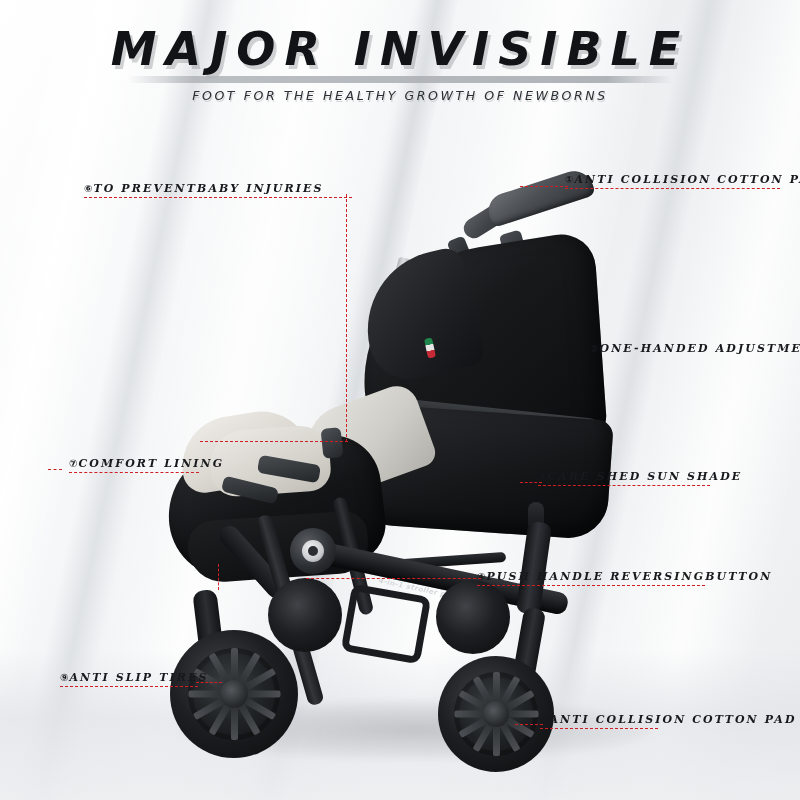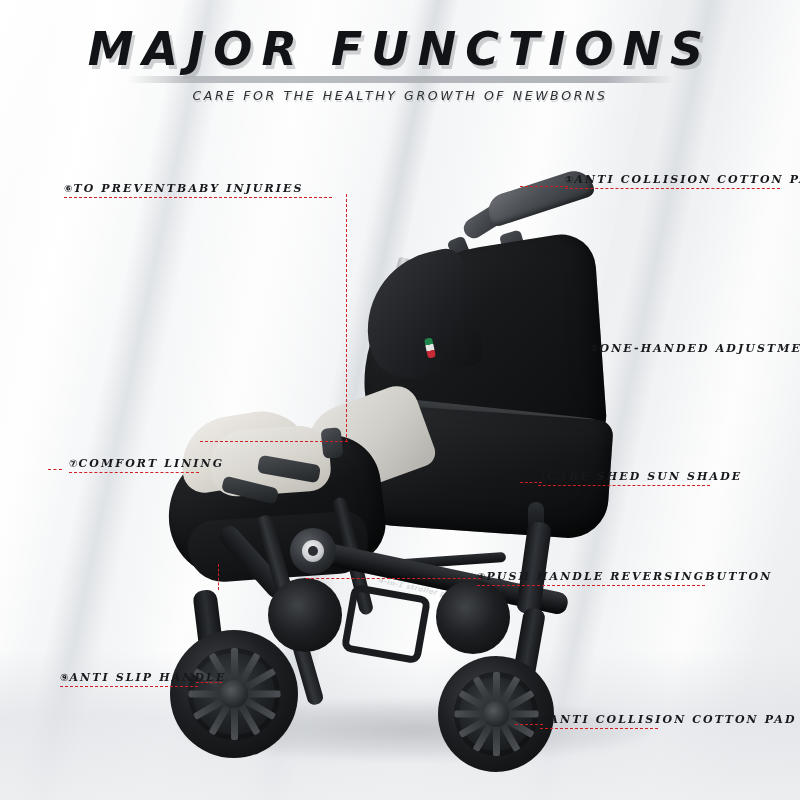--- a/index.html
+++ b/index.html
@@ -278,23 +278,23 @@
   <div class="bg-stripe s1"></div>
   <div class="bg-stripe s2"></div>
   <div class="bg-stripe s3"></div>
   <div class="bg-stripe s4"></div>
   <div class="bg-stripe s5"></div>
   <div class="bg-stripe s6"></div>
   <div class="bg-stripe s7"></div>
   <div class="bg-floor"></div>
 
   <div class="header">
-    <div class="title">MAJOR FUNCTIONS</div>
+    <div class="title">MAJOR INVISIBLE</div>
     <div class="title-rule"></div>
-    <div class="subtitle">CARE FOR THE HEALTHY GROWTH OF NEWBORNS</div>
+    <div class="subtitle">FOOT FOR THE HEALTHY GROWTH OF NEWBORNS</div>
   </div>
 
   <div id="product">
     <div class="pc floor-shadow"></div>
 
     <div class="pc handle-tube-b"></div>
     <div class="pc handle-tube"></div>
     <div class="pc handle-joint2"></div>
     <div class="pc handle-joint"></div>
     <div class="pc handle-bar2"></div>
@@ -391,34 +391,34 @@
     <div class="ul" style="width:228px;"></div>
   </div>
   <div class="conn-h" style="left:306px;top:578px;width:175px;"></div>
 
   <div class="callout" style="left:540px;top:708px;text-align:center;">
     <span class="txt"><span class="cnum">⑤</span><span>ANTI COLLISION COTTON PAD</span></span>
     <div class="ul" style="width:118px;"></div>
   </div>
   <div class="conn-h" style="left:515px;top:724px;width:28px;"></div>
 
-  <div class="callout" style="left:64px;top:177px;">
+  <div class="callout" style="left:84px;top:177px;">
     <span class="txt"><span class="cnum">⑥</span><span>TO PREVENTBABY INJURIES</span></span>
     <div class="ul" style="width:268px;"></div>
   </div>
   <div class="conn-v" style="left:346px;top:194px;height:248px;"></div>
   <div class="conn-h" style="left:200px;top:441px;width:148px;"></div>
 
   <div class="callout" style="left:69px;top:452px;">
     <span class="txt"><span class="cnum">⑦</span><span>COMFORT LINING</span></span>
     <div class="ul" style="width:130px;"></div>
   </div>
   <div class="conn-h" style="left:48px;top:469px;width:14px;"></div>
 
   <div class="vtick" style="left:218px;top:564px;height:26px;"></div>
 
   <div class="callout" style="left:60px;top:666px;">
-    <span class="txt"><span class="cnum">⑨</span><span>ANTI SLIP HANDLE</span></span>
+    <span class="txt"><span class="cnum">⑨</span><span>ANTI SLIP TIRES</span></span>
     <div class="ul" style="width:138px;"></div>
   </div>
   <div class="conn-h" style="left:196px;top:682px;width:26px;"></div>
 
 </div>
 
 </body></html>

